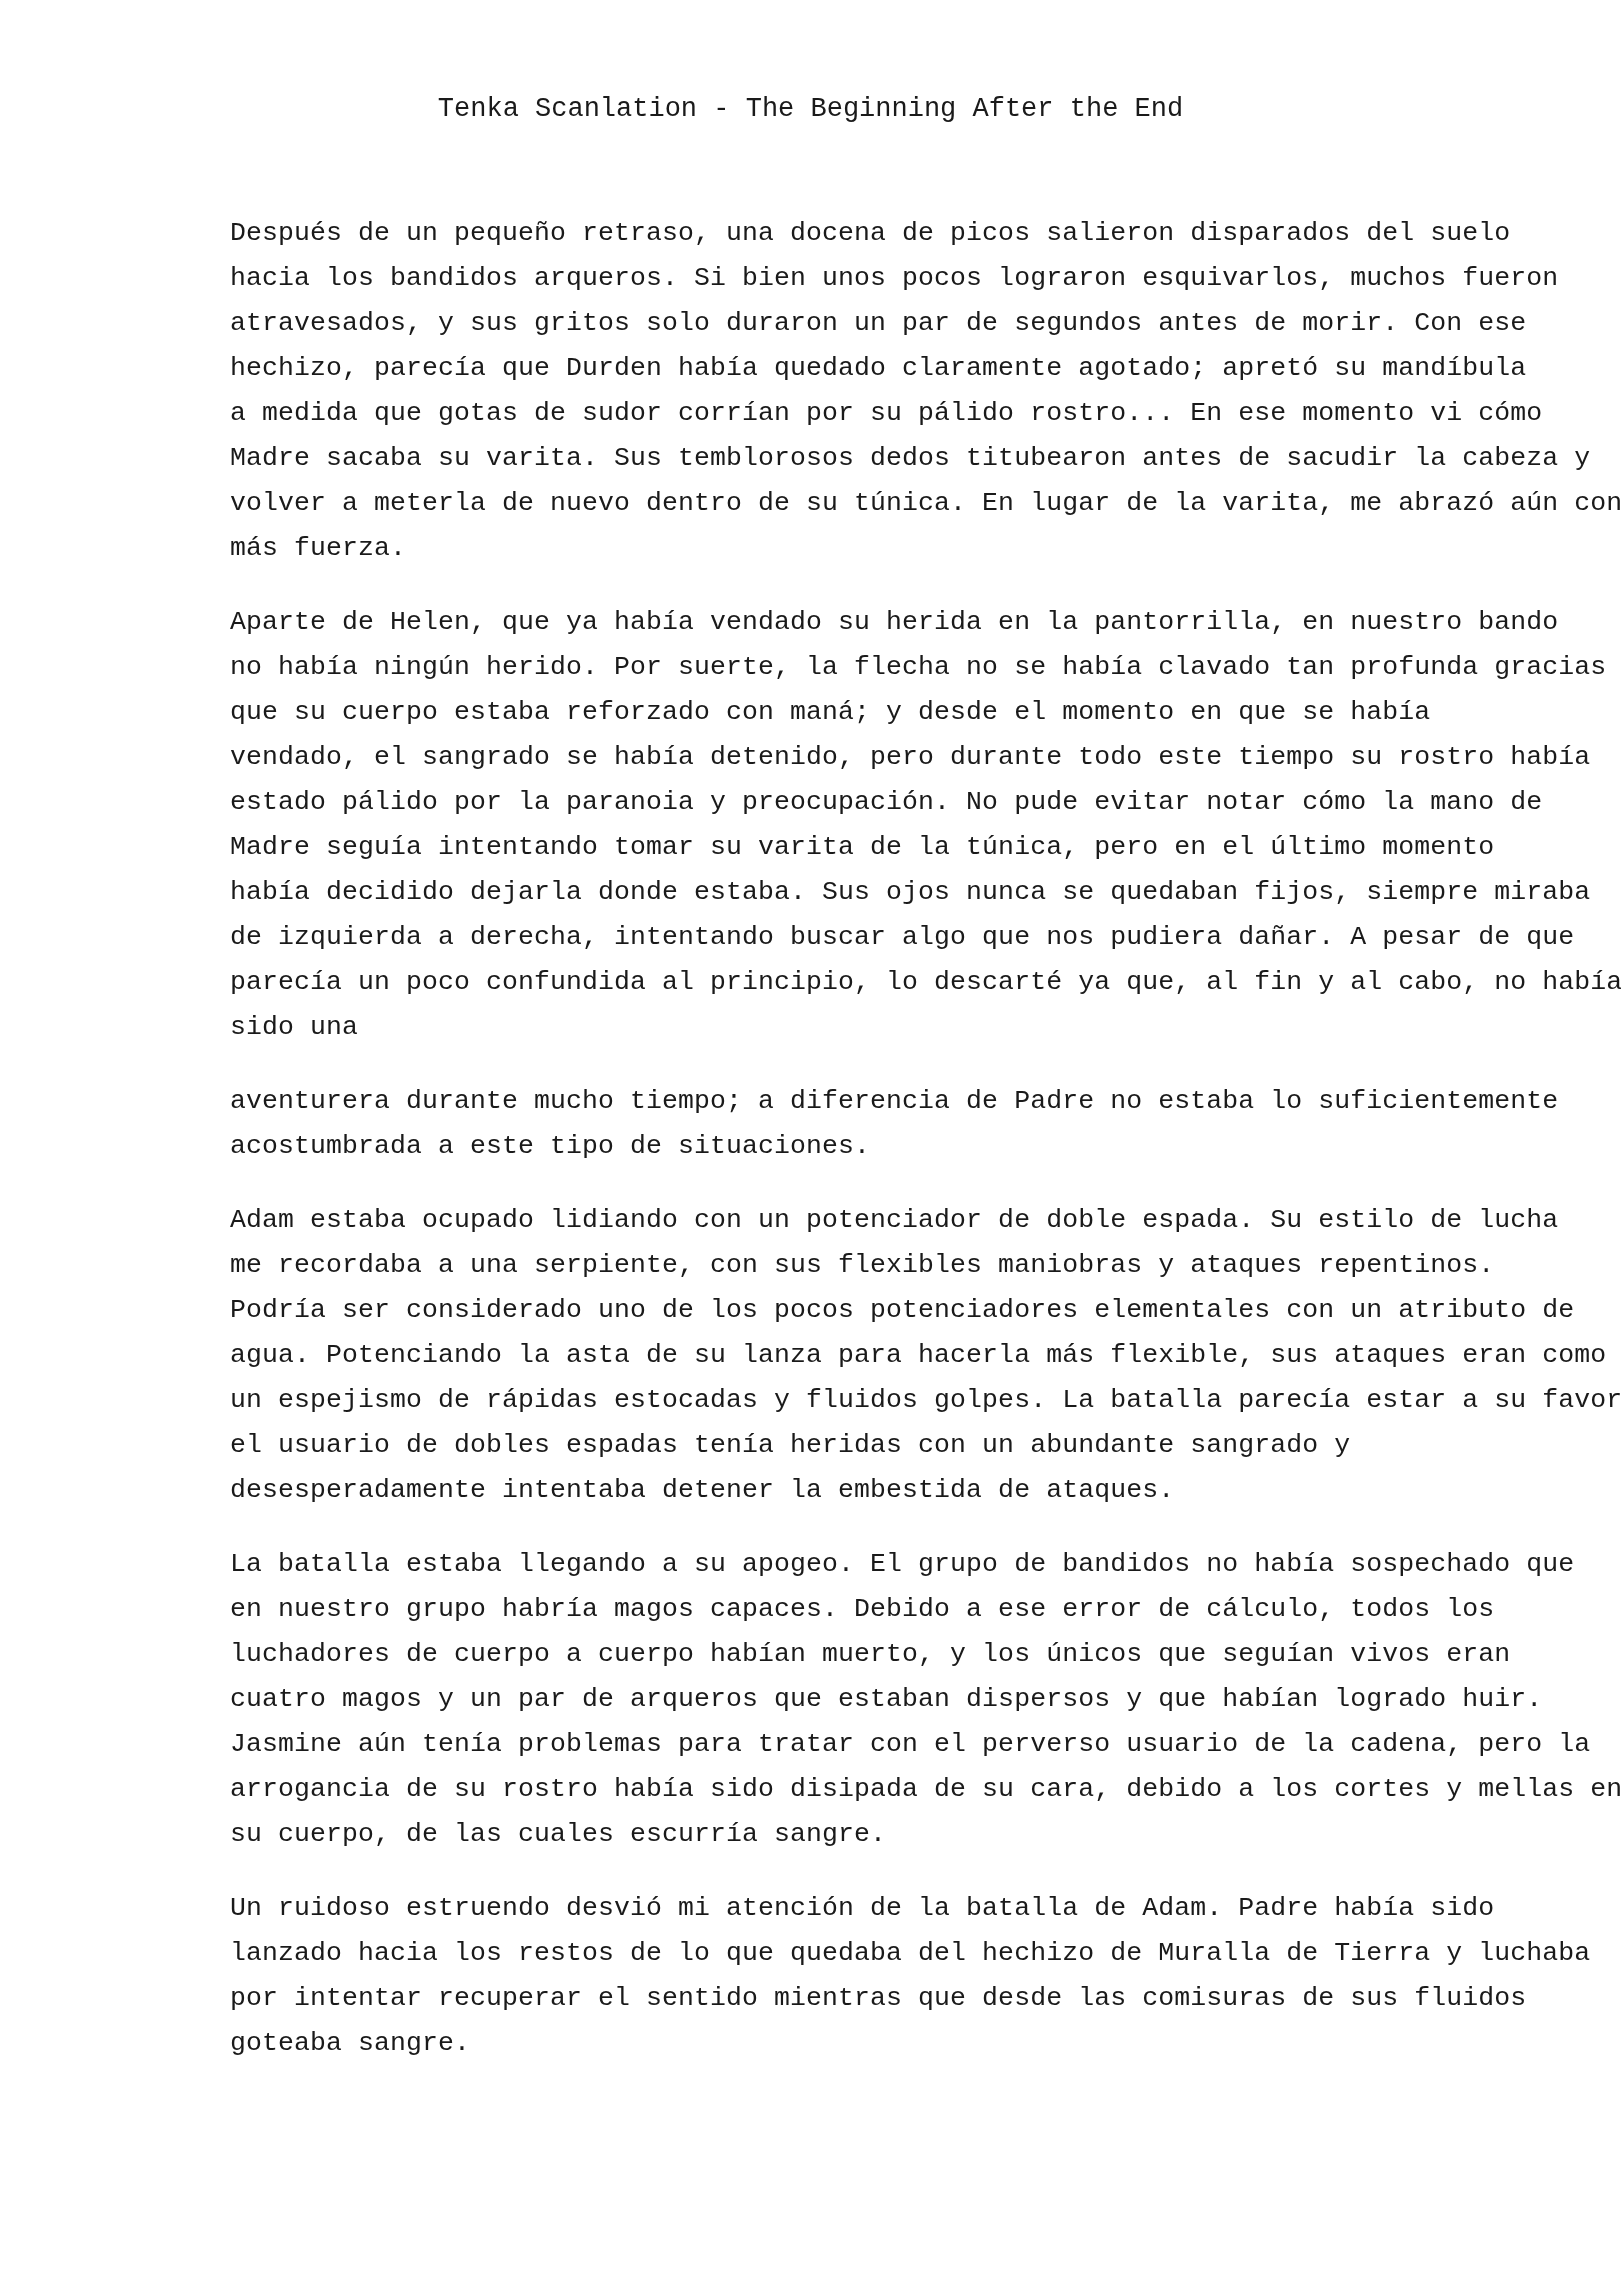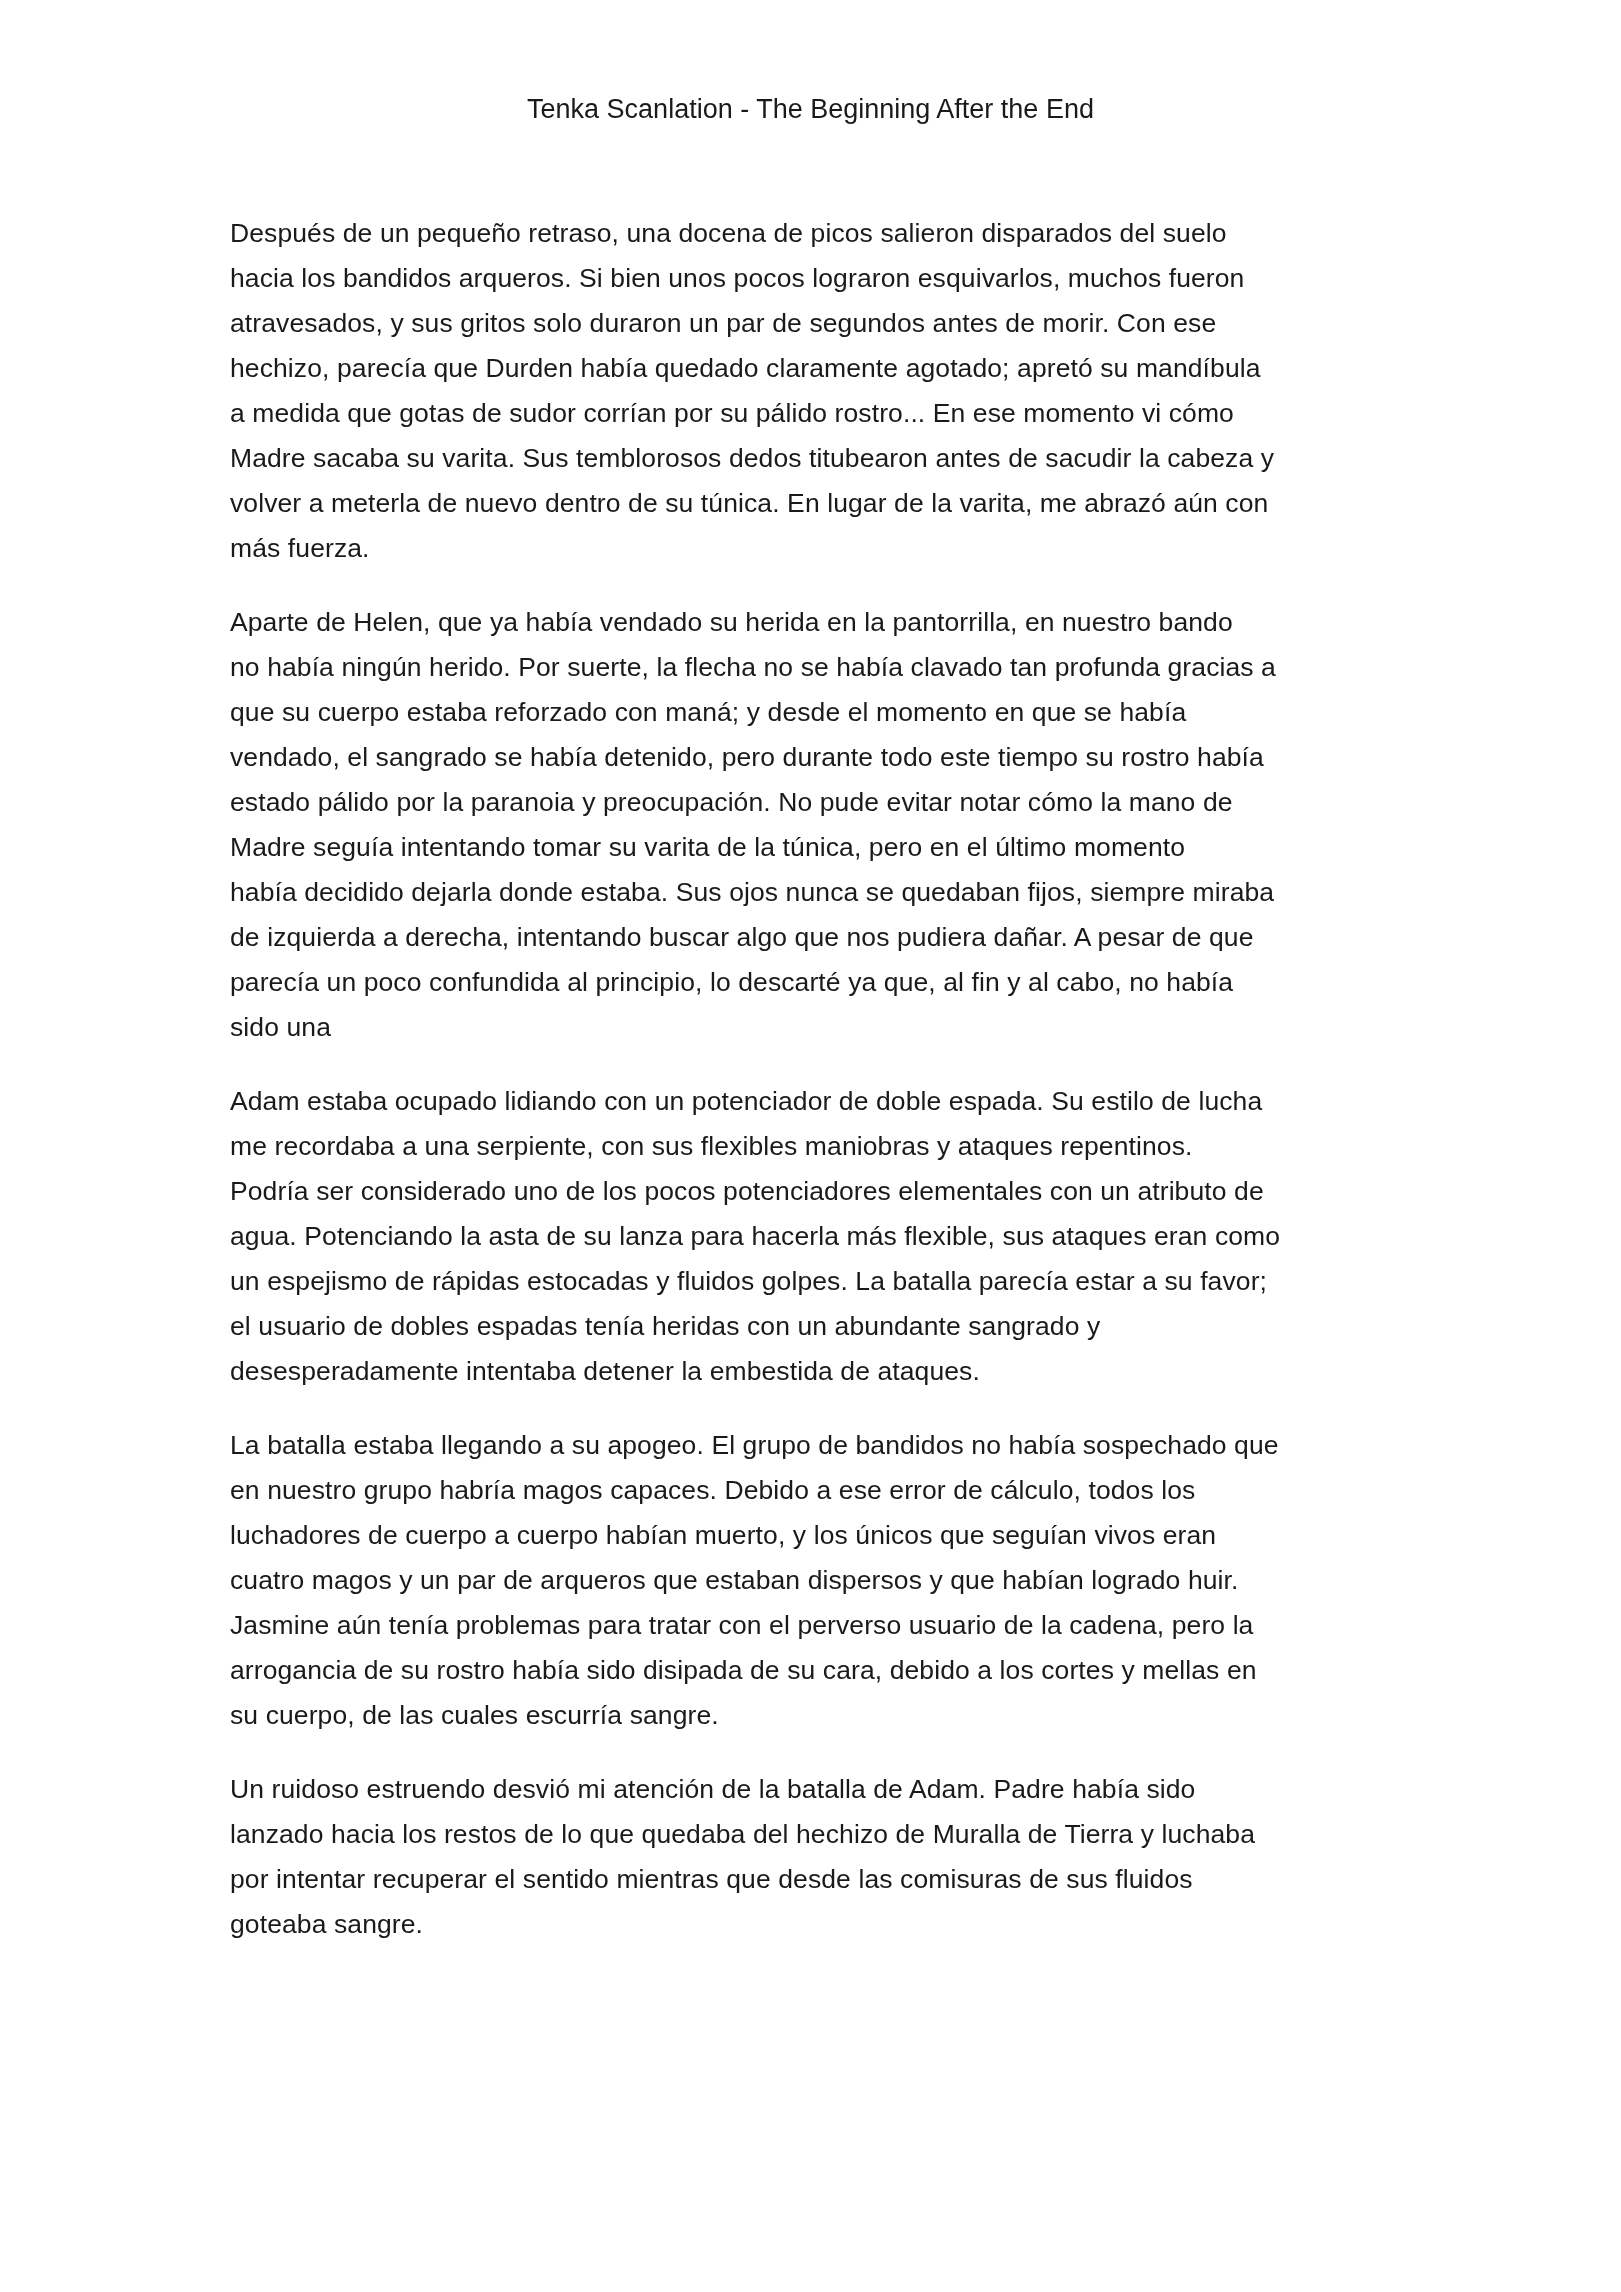--- a/index.html
+++ b/index.html
@@ -5,21 +5,21 @@
   html, body {
     margin: 0;
     padding: 0;
     background: #ffffff;
   }
   .page {
     position: relative;
     width: 1621px;
     height: 2293px;
     background: #ffffff;
-    font-family: Liberation Sans, sans-serif;
+    font-family: Liberation Mono, monospace;
     color: #1a1a1a;
     overflow: hidden;
   }
   .header {
     position: absolute;
     top: 93px;
     left: 0;
     width: 100%;
     text-align: center;
     font-size: 27px;
@@ -88,20 +88,22 @@
     <p>Aparte de Helen, que ya había vendado su herida en la pantorrilla, en nuestro bando
 no había ningún herido. Por suerte, la flecha no se había clavado tan profunda gracias a
 que su cuerpo estaba reforzado con maná; y desde el momento en que se había
 vendado, el sangrado se había detenido, pero durante todo este tiempo su rostro había
 estado pálido por la paranoia y preocupación. No pude evitar notar cómo la mano de
 Madre seguía intentando tomar su varita de la túnica, pero en el último momento
 había decidido dejarla donde estaba. Sus ojos nunca se quedaban fijos, siempre miraba
 de izquierda a derecha, intentando buscar algo que nos pudiera dañar. A pesar de que
 parecía un poco confundida al principio, lo descarté ya que, al fin y al cabo, no había
 sido una</p>
+    <p>aventurera durante mucho tiempo; a diferencia de Padre no estaba lo suficientemente
+acostumbrada a este tipo de situaciones.</p>
     <p>Adam estaba ocupado lidiando con un potenciador de doble espada. Su estilo de lucha
 me recordaba a una serpiente, con sus flexibles maniobras y ataques repentinos.
 Podría ser considerado uno de los pocos potenciadores elementales con un atributo de
 agua. Potenciando la asta de su lanza para hacerla más flexible, sus ataques eran como
 un espejismo de rápidas estocadas y fluidos golpes. La batalla parecía estar a su favor;
 el usuario de dobles espadas tenía heridas con un abundante sangrado y
 desesperadamente intentaba detener la embestida de ataques.</p>
     <p>La batalla estaba llegando a su apogeo. El grupo de bandidos no había sospechado que
 en nuestro grupo habría magos capaces. Debido a ese error de cálculo, todos los
 luchadores de cuerpo a cuerpo habían muerto, y los únicos que seguían vivos eran

